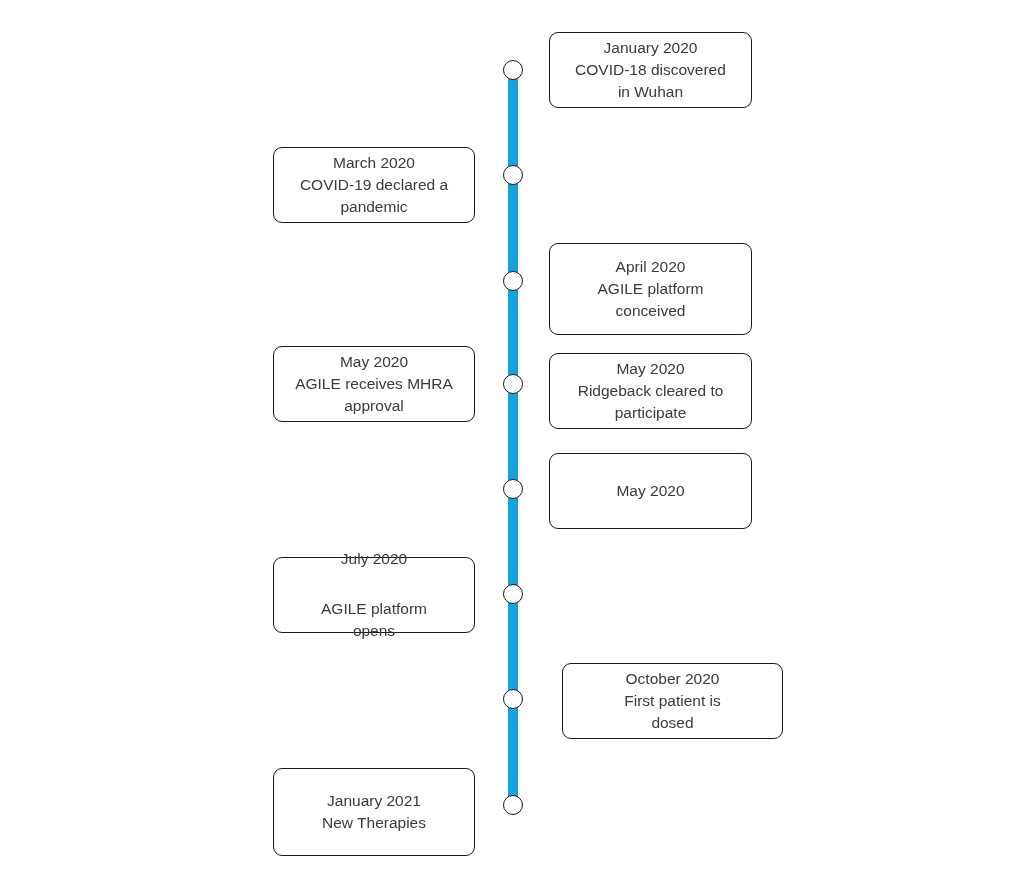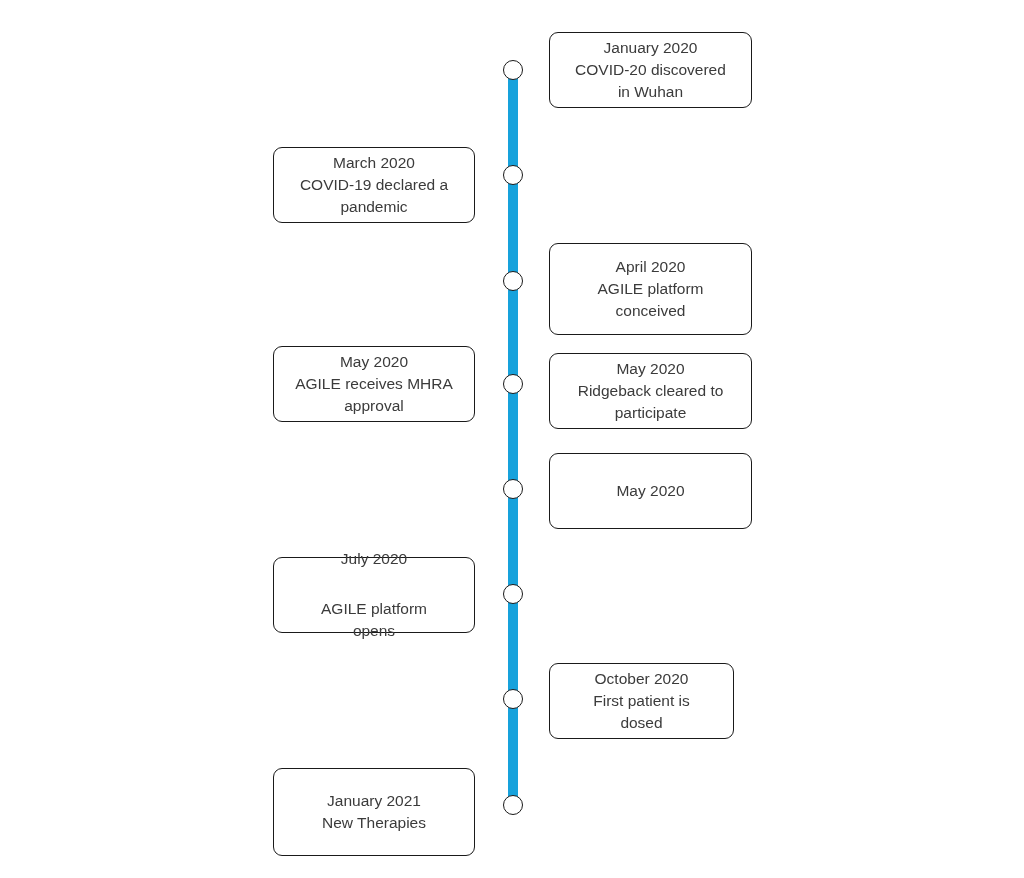--- a/index.html
+++ b/index.html
@@ -56,21 +56,21 @@
 </head>
 <body>
 
 <div id="timeline-diagram">
 
   <div class="spine" style="left:508px; top:70px; width:10px; height:735px;"></div>
 
   <div class="node-marker" style="left:503px; top:60px;"></div>
   <div class="event-card" style="left:549px; top:32px; width:203px; height:76px;">
     <div class="event-date">January 2020</div>
-    <div class="event-text">COVID-20 discovered
+    <div class="event-text">COVID-18 discovered
 in Wuhan</div>
   </div>
 
   <div class="node-marker" style="left:503px; top:165px;"></div>
   <div class="event-card" style="left:273px; top:137px; width:202px; height:76px;margin-top:10px;">
     <div class="event-date">March 2020</div>
     <div class="event-text">COVID-19 declared a
 pandemic</div>
   </div>
 
@@ -100,21 +100,21 @@
   </div>
 
   <div class="node-marker" style="left:503px; top:584px;"></div>
   <div class="event-card" style="left:273px; top:557px; width:202px; height:76px;gap:28px;">
     <div class="event-date">July 2020</div>
     <div class="event-text">AGILE platform
 opens</div>
   </div>
 
   <div class="node-marker" style="left:503px; top:689px;"></div>
-  <div class="event-card" style="left:549px; top:663px; width:185px; height:76px;">
+  <div class="event-card" style="left:562px; top:663px; width:221px; height:76px;">
     <div class="event-date">October 2020</div>
     <div class="event-text">First patient is
 dosed</div>
   </div>
 
   <div class="node-marker" style="left:503px; top:795px;"></div>
   <div class="event-card" style="left:273px; top:768px; width:202px; height:88px;">
     <div class="event-date">January 2021</div>
     <div class="event-text">New Therapies</div>
   </div>

